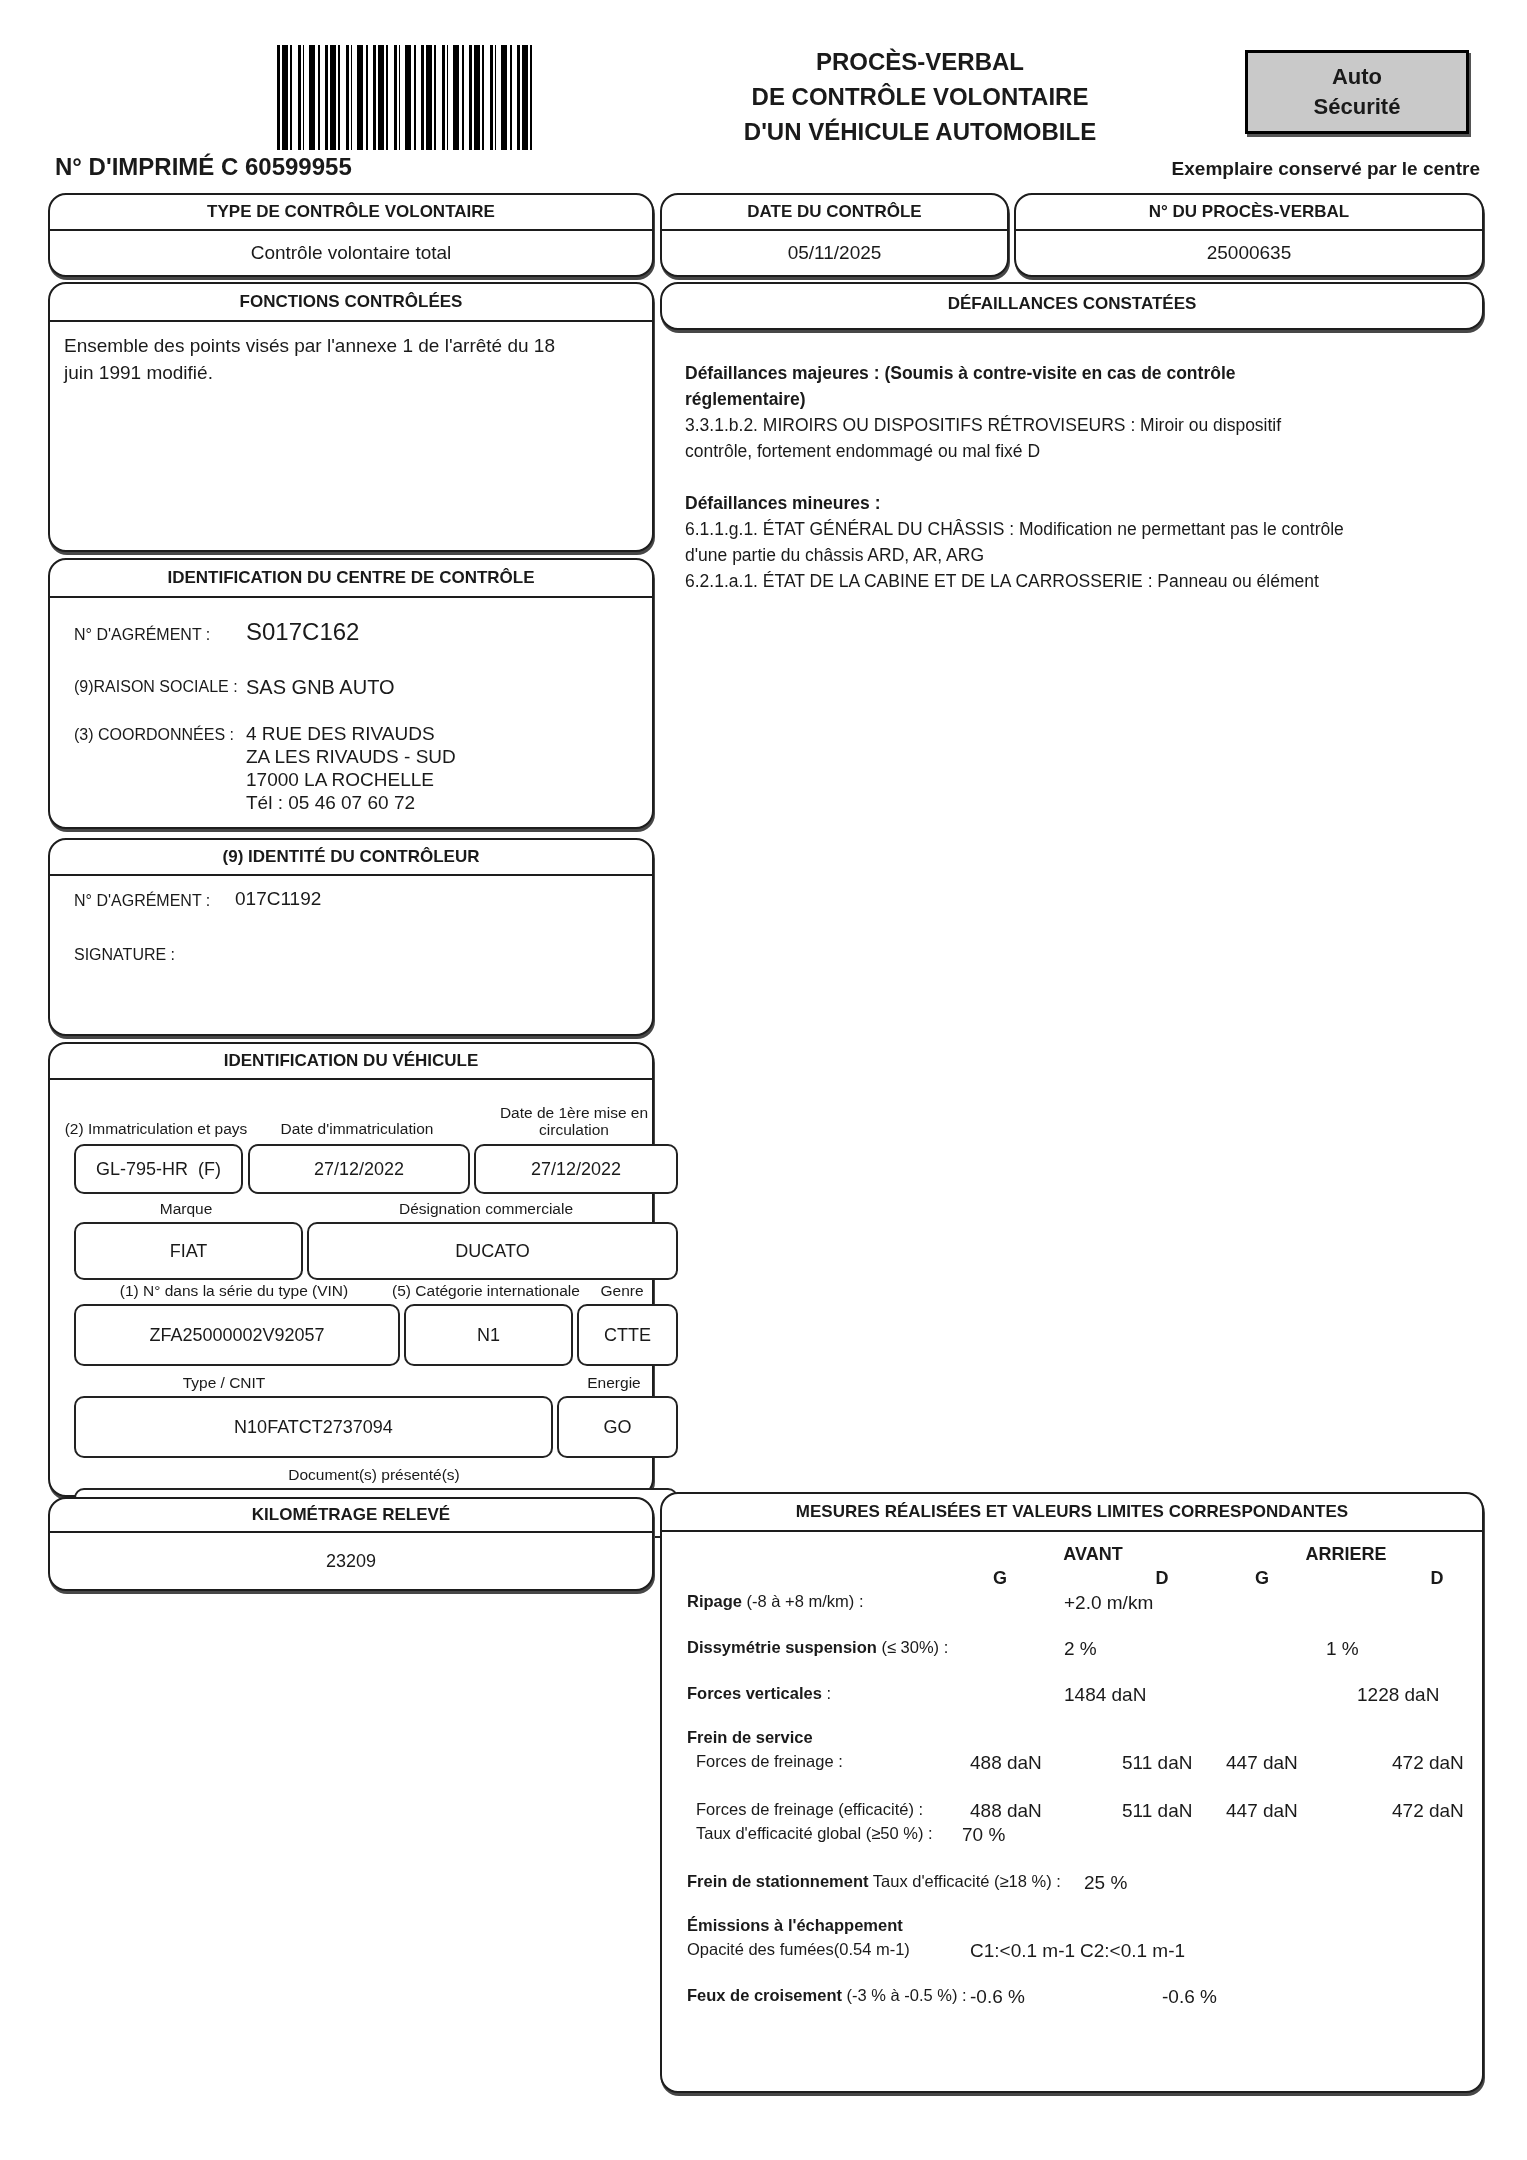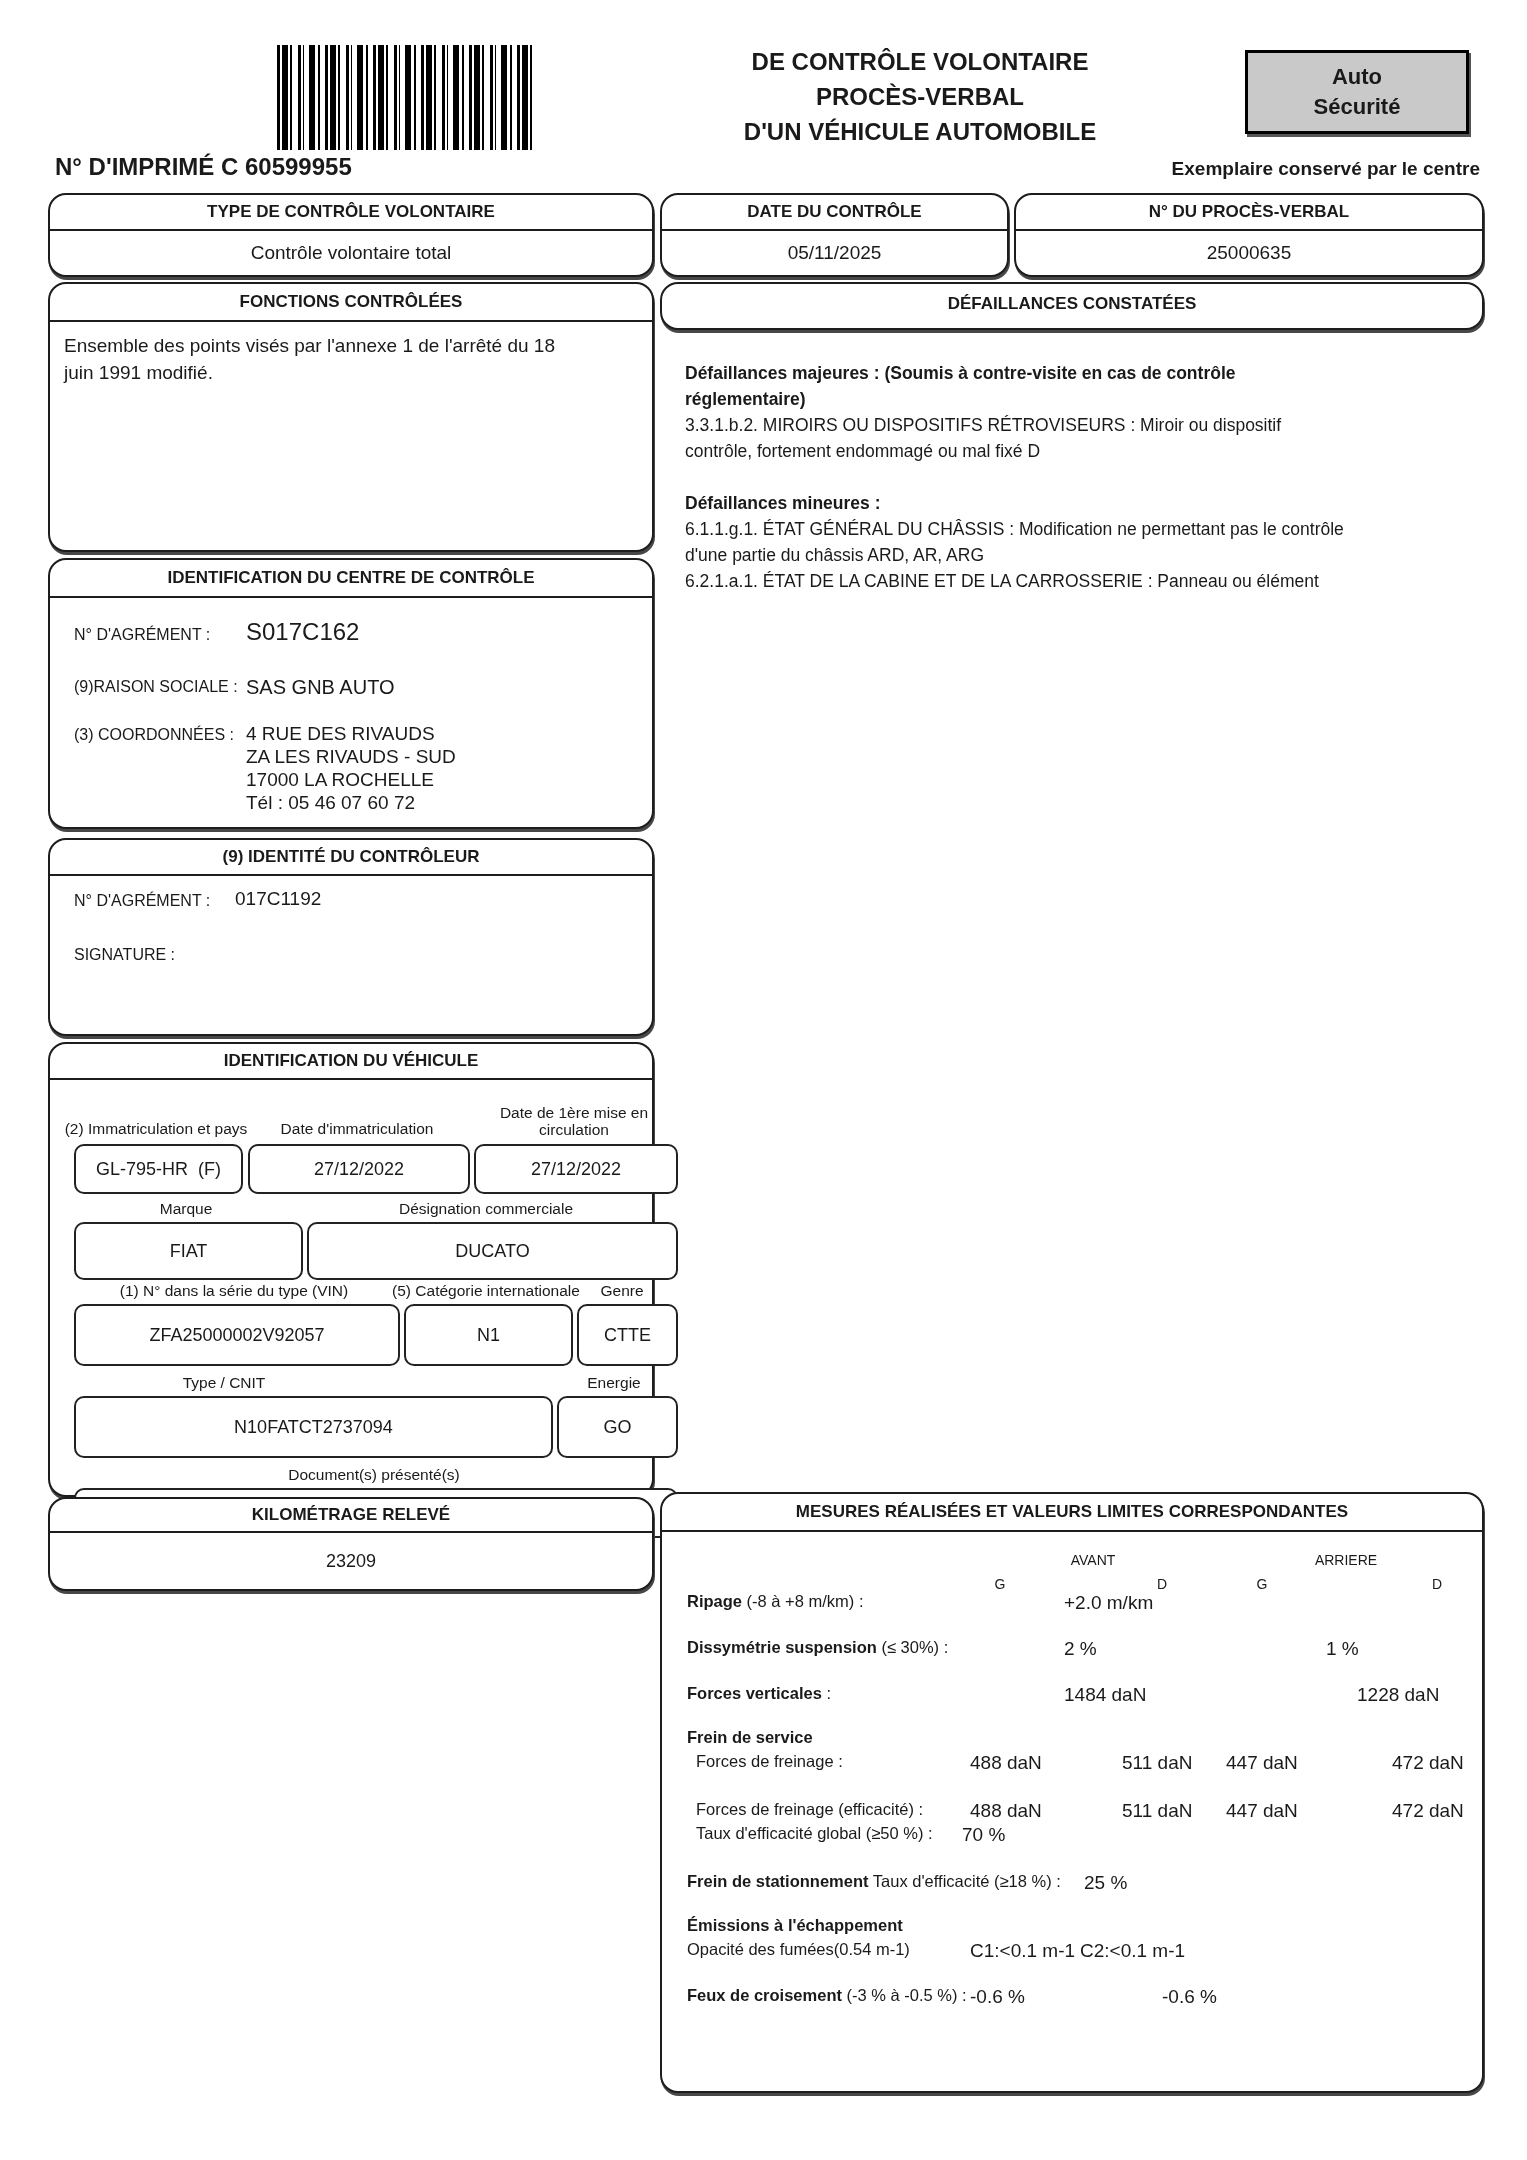--- a/index.html
+++ b/index.html
@@ -66,31 +66,31 @@
   .vbox.topalign{align-items:flex-start;padding-top:6px;}
 
   
   .def-body{left:685px;top:360px;width:810px;font-size:17.5px;}
   .def-line{height:26px;line-height:26px;white-space:nowrap;}
 
   
   .mrow{position:absolute;left:0;width:100%;height:24px;font-size:16.5px;}
   .mrow .lab{position:absolute;white-space:nowrap;}
   .mrow .val{position:absolute;white-space:nowrap;font-size:19px;}
-  .mcol{position:absolute;transform:translateX(-50%);font-weight:400;font-size:14px;white-space:nowrap;margin-top:8px;}
+  .mcol{position:absolute;transform:translateX(-50%);font-weight:700;font-size:18px;white-space:nowrap;}
 </style>
 </head>
 <body>
 
 <div class="barcode"></div>
 <div class="abs print-number">N° D'IMPRIMÉ C 60599955</div>
 
 <div class="abs main-title">
+  <div>PROCÈS-VERBAL</div>
   <div>DE CONTRÔLE VOLONTAIRE</div>
-  <div>PROCÈS-VERBAL</div>
   <div>D'UN VÉHICULE AUTOMOBILE</div>
 </div>
 
 <div class="brand-box">
   <div>Auto</div>
   <div>Sécurité</div>
 </div>
 
 <div class="abs copy-note">Exemplaire conservé par le centre</div>
 

